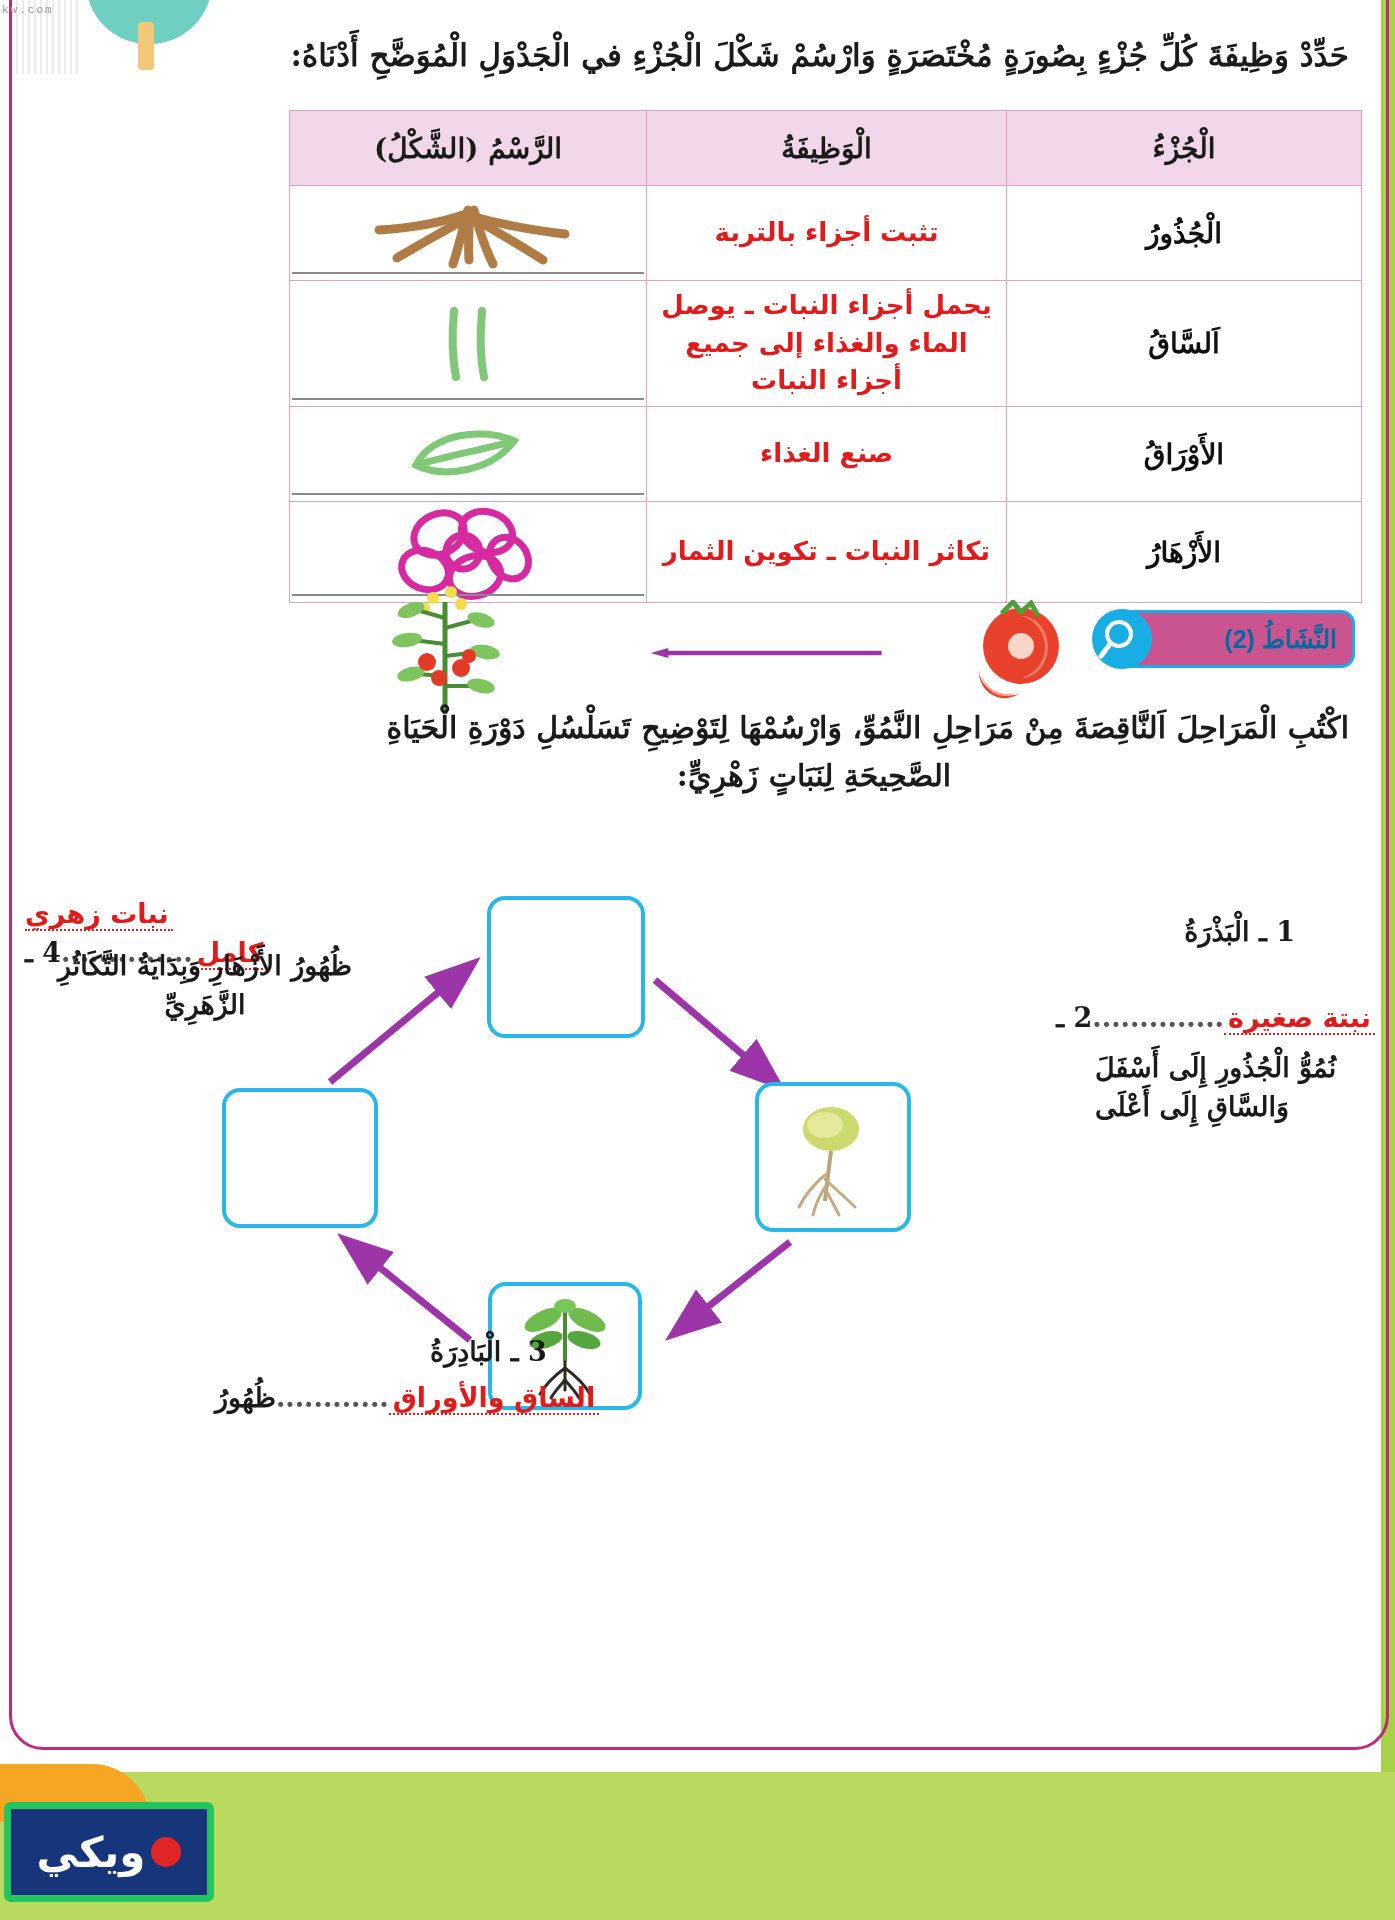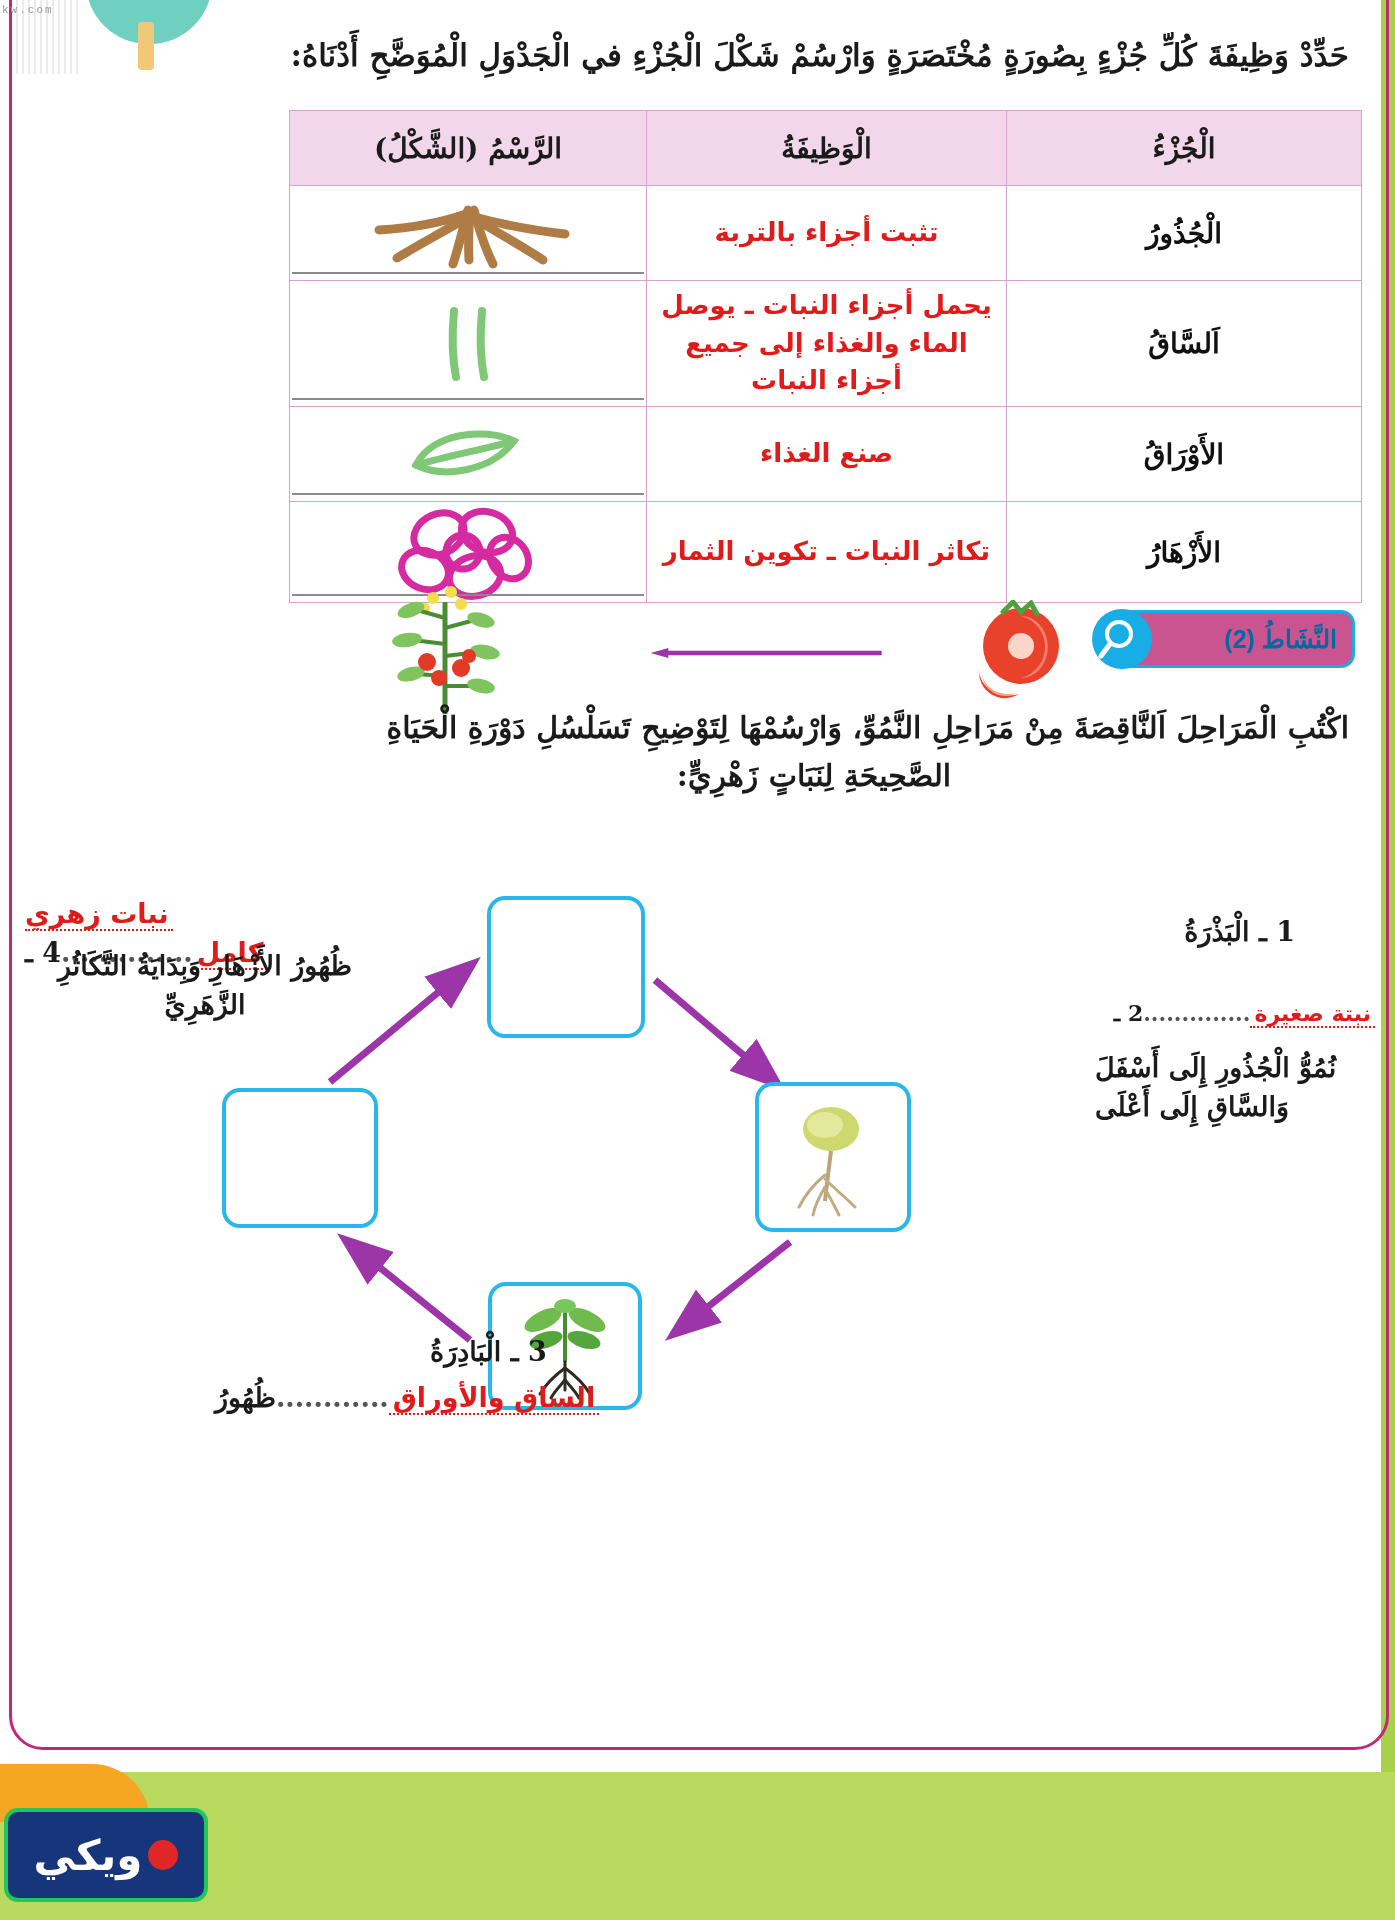--- a/index.html
+++ b/index.html
@@ -269,21 +269,21 @@
   .stage-1 {
     right: 100px; top: 14px;
     width: 270px;
     font-size: 27px;
     font-weight: 700;
     margin-top: 28px;
   }
   .stage-2 {
     right: 20px; top: 128px;
     width: 330px;
-    font-size: 22px;
+    font-size: 27px;
     font-weight: 700;
   }
   .stage-2-desc {
     right: 20px; top: 178px;
     width: 280px;
     font-size: 27px;
     font-weight: 700;
     text-align: left;
     direction: rtl;
   }
@@ -339,22 +339,22 @@
     left: 0; bottom: 88px;
     width: 150px; height: 58px;
     background: #f5a623;
     border-radius: 0 70px 0 0;
   }
   .logo-plate {
     position: absolute;
     left: 4px; bottom: 8px;
     width: 196px; height: 86px;
     background: #17357a;
-    border: 4px solid #22c55e;
-    border-radius: 14px;
+    border: 7px solid #22c55e;
+    border-radius: 7px;
     display: flex;
     align-items: center;
     justify-content: center;
     gap: 6px;
   }
   .logo-text {
     font-family: "DejaVu Sans", "Liberation Sans", sans-serif;
     font-size: 42px;
     font-weight: 700;
     color: #ffffff;

